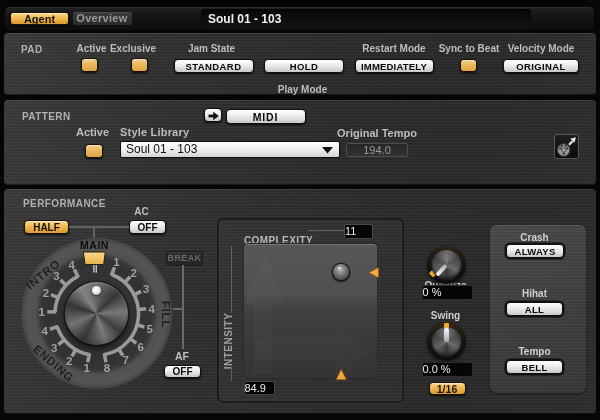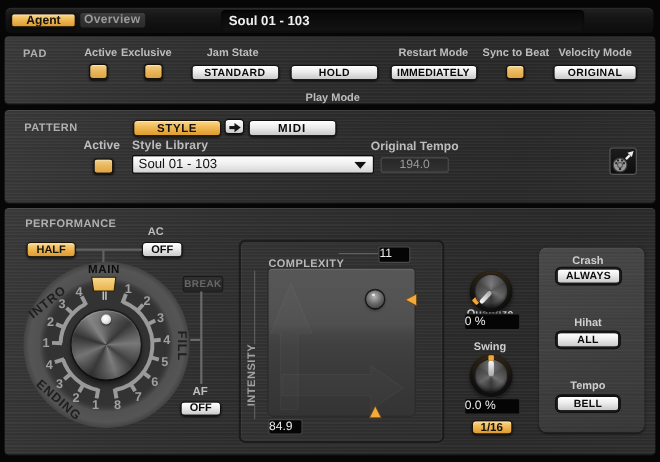--- a/index.html
+++ b/index.html
@@ -61,21 +61,20 @@
   <div class="chk" style="left:80.5px;top:58px;"></div>
   <div class="chk" style="left:130.5px;top:58px;"></div>
   <div class="chk" style="left:459.5px;top:58.5px;"></div>
   <div class="btn" style="left:173.5px;top:58.5px;width:80px;height:14px;font-size:9.5px;line-height:13.5px;letter-spacing:0.4px;">STANDARD</div>
   <div class="btn" style="left:264px;top:58.5px;width:80px;height:14px;font-size:9.5px;line-height:13.5px;letter-spacing:0.4px;">HOLD</div>
   <div class="btn" style="left:354.5px;top:58.5px;width:79px;height:14px;font-size:9.5px;line-height:13.5px;letter-spacing:0.2px;">IMMEDIATELY</div>
   <div class="btn" style="left:503px;top:58.5px;width:76px;height:14px;font-size:9.5px;line-height:13.5px;letter-spacing:0.4px;">ORIGINAL</div>
 
   <div class="abs metal" style="left:4px;top:100px;width:592px;height:85px;"></div>
   <div class="sect" style="left:22px;top:111px;">PATTERN</div>
-  <div class="obtn" style="left:121px;top:109px;width:80px;height:15px;font-size:10.5px;line-height:15px;letter-spacing:0.5px;">STYLE</div>
   <div class="btn" style="left:204px;top:108px;width:18px;height:14px;">
     <svg width="18" height="14" style="position:absolute;left:0;top:0;">
       <rect x="3.5" y="5.6" width="5.5" height="2.8" fill="#141414"></rect>
         <path d="M8.2 2.8 L13.8 7 L8.2 11.2 Z" fill="#141414"></path>
     </svg>
   </div>
   <div class="btn" style="left:225.5px;top:109px;width:80px;height:15px;font-size:10.5px;line-height:15px;letter-spacing:0.8px;">MIDI</div>
   <div class="lbl" style="left:72.5px;top:126.5px;width:40px;font-size:11px;">Active</div>
   <div class="lbl" style="left:120px;top:126.5px;width:120px;text-align:left;font-size:11px;letter-spacing:0.2px;">Style Library</div>
   <div class="chk" style="left:85px;top:144px;width:18px;"></div>

